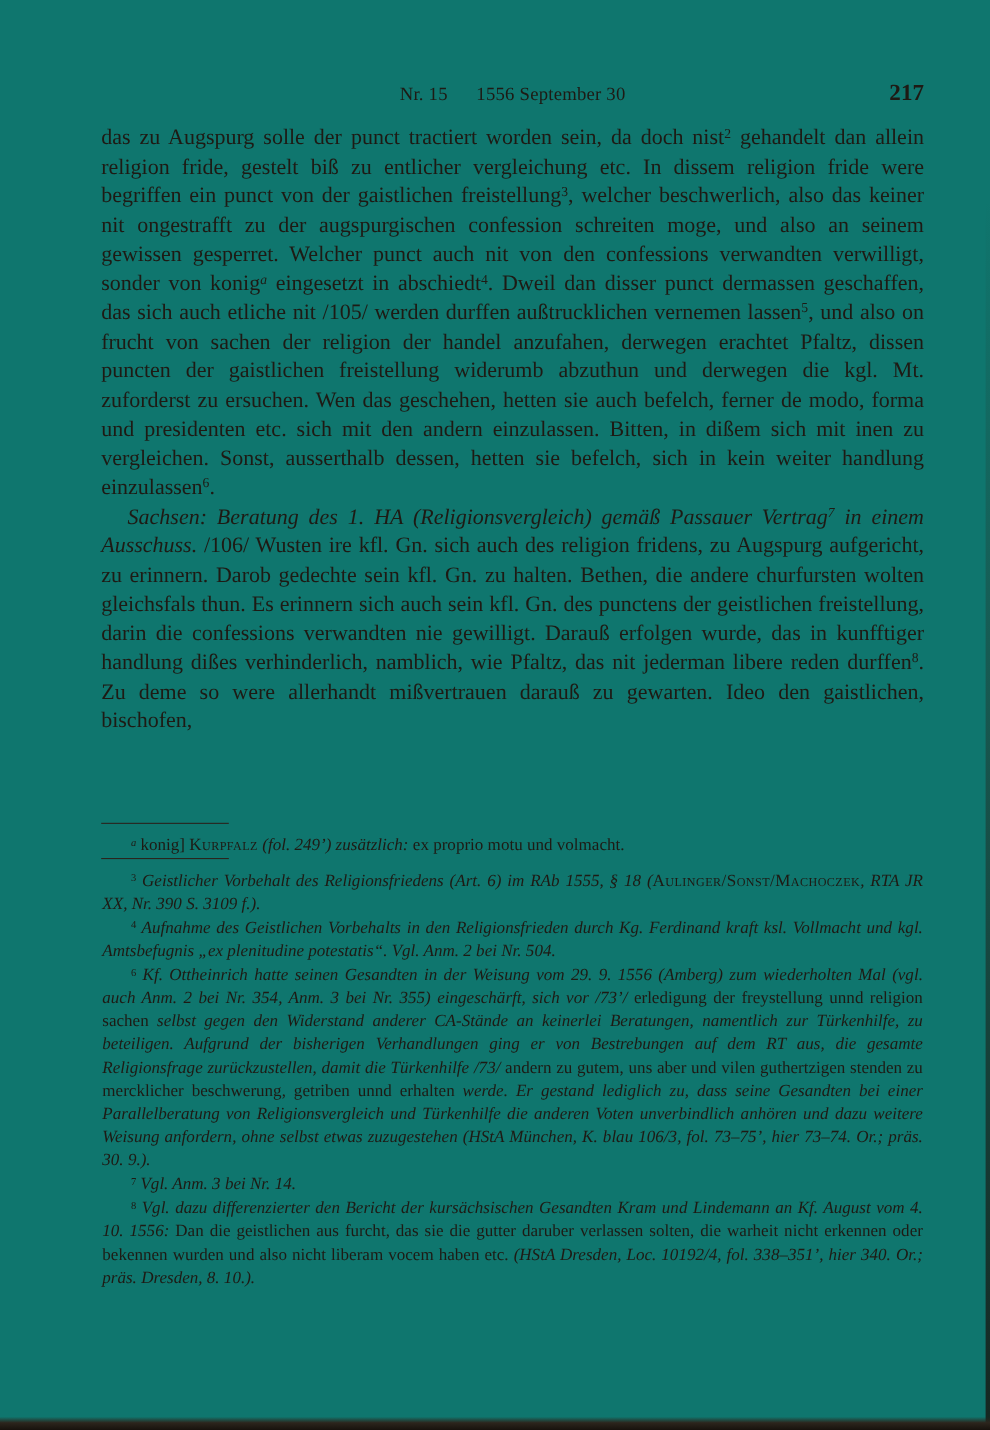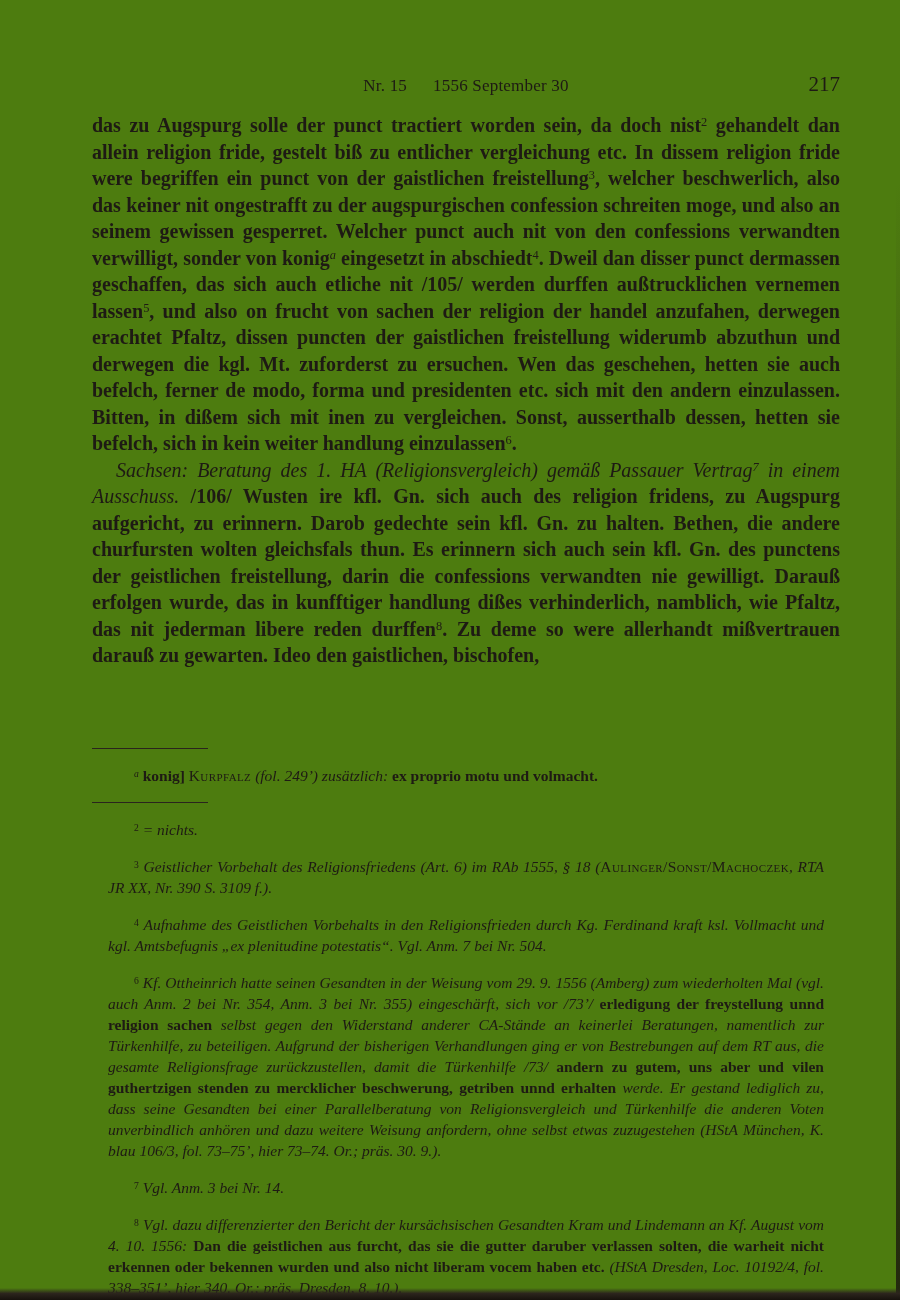--- a/index.html
+++ b/index.html
@@ -1,48 +1,48 @@
 <!DOCTYPE html>
 <html><head>
 <meta charset="utf-8">
 <style>
   html, body { margin: 0; padding: 0; background: #d8d4cb; }
   .page {
     position: relative;
     width: 900px; height: 1300px;
-    background: #4d7c0f;
+    background: #0f766e;
     font-family: "Liberation Serif", "DejaVu Serif", serif;
     color: #1e1a14;
     overflow: hidden;
   }
   .page-header { position: absolute; top: 76px; left: 92px; width: 748px; height: 28px; }
   .running-head { text-align: center; font-size: 17px; letter-spacing: 0.2px; }
   .running-head .rh-num { margin-right: 26px; }
-  .page-number { position: absolute; right: 0; top: -4px; font-size: 21px; }
+  .page-number { position: absolute; right: 0; top: -4px; font-size: 21px; font-weight: bold; }
 
   .main-text {
     position: absolute; top: 112px; left: 92px; width: 748px;
     font-size: 20px; line-height: 26.5px; text-align: justify;
   }
   .main-text p { margin: 0; }
   .para-indent { text-indent: 24px; }
 
   sup { font-size: 0.62em; line-height: 0; position: relative; top: -0.45em; vertical-align: baseline; }
-  .rs-n   { font-style: normal; font-weight: bold; }
+  .rs-n   { font-style: normal; }
   .rs-i   { font-style: italic; }
   .rs-sc  { font-variant: small-caps; font-style: normal; letter-spacing: 0.4px; }
   .rs-sup { font-style: normal; }
   .rs-supi{ font-style: italic; }
 
   .footnotes {
     position: absolute; top: 748px; left: 92px; width: 748px;
     font-size: 15.5px; line-height: 21px; text-align: justify;
   }
   .fn-rule { width: 116px; height: 0; border-top: 1.3px solid #2a241d; margin: 0 0 9px 0; }
-  .footnotes p { margin: 16px; text-indent: 26px; }
+  .footnotes p { margin: 1px; text-indent: 26px; }
   .apparatus { margin-bottom: 15px; }
 
   .scan-edge-bottom {
     position: absolute; left: 0; bottom: 0; width: 100%; height: 12px;
     background: linear-gradient(to top, #17120d 0%, #2c251d 55%, rgba(44,37,29,0) 100%);
   }
   .scan-edge-right {
     position: absolute; top: 180px; right: 0; width: 4px; height: 1120px;
     background: linear-gradient(to bottom, rgba(40,34,27,0) 0%, rgba(40,34,27,0.35) 40%, rgba(24,19,14,0.8) 100%);
   }
@@ -61,23 +61,22 @@
 
   <div class="main-text">
     <p><span class="rs-n">das zu Augspurg solle der punct tractiert worden sein, da doch nist</span><sup class="rs-sup">2</sup><span class="rs-n"> gehandelt dan allein religion fride, gestelt biß zu entlicher vergleichung etc. In dissem religion fride were begriffen ein punct von der gaistlichen freistellung</span><sup class="rs-sup">3</sup><span class="rs-n">, welcher beschwerlich, also das keiner nit ongestrafft zu der augspurgischen confession schreiten moge, und also an seinem gewissen gesperret. Welcher punct auch nit von den confessions verwandten verwilligt, sonder von konig</span><sup class="rs-supi">a</sup><span class="rs-n"> eingesetzt in abschiedt</span><sup class="rs-sup">4</sup><span class="rs-n">. Dweil dan disser punct dermassen geschaffen, das sich auch etliche nit /105/ werden durffen außtrucklichen vernemen lassen</span><sup class="rs-sup">5</sup><span class="rs-n">, und also on frucht von sachen der religion der handel anzufahen, derwegen erachtet Pfaltz, dissen puncten der gaistlichen freistellung widerumb abzuthun und derwegen die kgl. Mt. zuforderst zu ersuchen. Wen das geschehen, hetten sie auch befelch, ferner de modo, forma und presidenten etc. sich mit den andern einzulassen. Bitten, in dißem sich mit inen zu vergleichen. Sonst, ausserthalb dessen, hetten sie befelch, sich in kein weiter handlung einzulassen</span><sup class="rs-sup">6</sup><span class="rs-n">.</span></p>
     <p class="para-indent"><span class="rs-i">Sachsen: Beratung des 1. HA (Religionsvergleich) gemäß Passauer Vertrag</span><sup class="rs-supi">7</sup><span class="rs-i"> in einem Ausschuss.</span><span class="rs-n"> /106/ Wusten ire kfl. Gn. sich auch des religion fridens, zu Augspurg aufgericht, zu erinnern. Darob gedechte sein kfl. Gn. zu halten. Bethen, die andere churfursten wolten gleichsfals thun. Es erinnern sich auch sein kfl. Gn. des punctens der geistlichen freistellung, darin die confessions verwandten nie gewilligt. Darauß erfolgen wurde, das in kunfftiger handlung dißes verhinderlich, namblich, wie Pfaltz, das nit jederman libere reden durffen</span><sup class="rs-sup">8</sup><span class="rs-n">. Zu deme so were allerhandt mißvertrauen darauß zu gewarten. Ideo den gaistlichen, bischofen,</span></p>
   </div>
 
   <div class="footnotes">
     <div class="fn-rule"></div>
     <p class="apparatus"><sup class="rs-supi">a</sup><span class="rs-n"> konig] </span><span class="rs-sc">Kurpfalz</span><span class="rs-i"> (fol. 249’) zusätzlich: </span><span class="rs-n">ex proprio motu und volmacht.</span></p>
     <div class="fn-rule"></div>
-    <p><sup class="rs-sup">2</sup><span class="rs-i"> = nichts.</span></p>
     <p><sup class="rs-sup">3</sup><span class="rs-i"> Geistlicher Vorbehalt des Religionsfriedens (Art. 6) im RAb 1555, § 18 (</span><span class="rs-sc">Aulinger/Sonst/Machoczek</span><span class="rs-i">, RTA JR XX, Nr. 390 S. 3109 f.).</span></p>
-    <p><sup class="rs-sup">4</sup><span class="rs-i"> Aufnahme des Geistlichen Vorbehalts in den Religionsfrieden durch Kg. Ferdinand kraft ksl. Vollmacht und kgl. Amtsbefugnis „ex plenitudine potestatis“. Vgl. Anm. 7 bei Nr. 504.</span></p>
+    <p><sup class="rs-sup">4</sup><span class="rs-i"> Aufnahme des Geistlichen Vorbehalts in den Religionsfrieden durch Kg. Ferdinand kraft ksl. Vollmacht und kgl. Amtsbefugnis „ex plenitudine potestatis“. Vgl. Anm. 2 bei Nr. 504.</span></p>
     <p><sup class="rs-sup">6</sup><span class="rs-i"> Kf. Ottheinrich hatte seinen Gesandten in der Weisung vom 29. 9. 1556 (Amberg) zum wiederholten Mal (vgl. auch Anm. 2 bei Nr. 354, Anm. 3 bei Nr. 355) eingeschärft, sich vor /73’/ </span><span class="rs-n">erledigung der freystellung unnd religion sachen</span><span class="rs-i"> selbst gegen den Widerstand anderer CA-Stände an keinerlei Beratungen, namentlich zur Türkenhilfe, zu beteiligen. Aufgrund der bisherigen Verhandlungen ging er von Bestrebungen auf dem RT aus, die gesamte Religionsfrage zurückzustellen, damit die Türkenhilfe /73/ </span><span class="rs-n">andern zu gutem, uns aber und vilen guthertzigen stenden zu mercklicher beschwerung, getriben unnd erhalten </span><span class="rs-i">werde. Er gestand lediglich zu, dass seine Gesandten bei einer Parallelberatung von Religionsvergleich und Türkenhilfe die anderen Voten unverbindlich anhören und dazu weitere Weisung anfordern, ohne selbst etwas zuzugestehen (HStA München, K. blau 106/3, fol. 73–75’, hier 73–74. Or.; präs. 30. 9.).</span></p>
     <p><sup class="rs-sup">7</sup><span class="rs-i"> Vgl. Anm. 3 bei Nr. 14.</span></p>
     <p><sup class="rs-sup">8</sup><span class="rs-i"> Vgl. dazu differenzierter den Bericht der kursächsischen Gesandten Kram und Lindemann an Kf. August vom 4. 10. 1556: </span><span class="rs-n">Dan die geistlichen aus furcht, das sie die gutter daruber verlassen solten, die warheit nicht erkennen oder bekennen wurden und also nicht liberam vocem haben etc. </span><span class="rs-i">(HStA Dresden, Loc. 10192/4, fol. 338–351’, hier 340. Or.; präs. Dresden, 8. 10.).</span></p>
   </div>
 
   <div class="scan-edge-right"></div>
   <div class="scan-edge-bottom"></div>
 
 </div>
 

